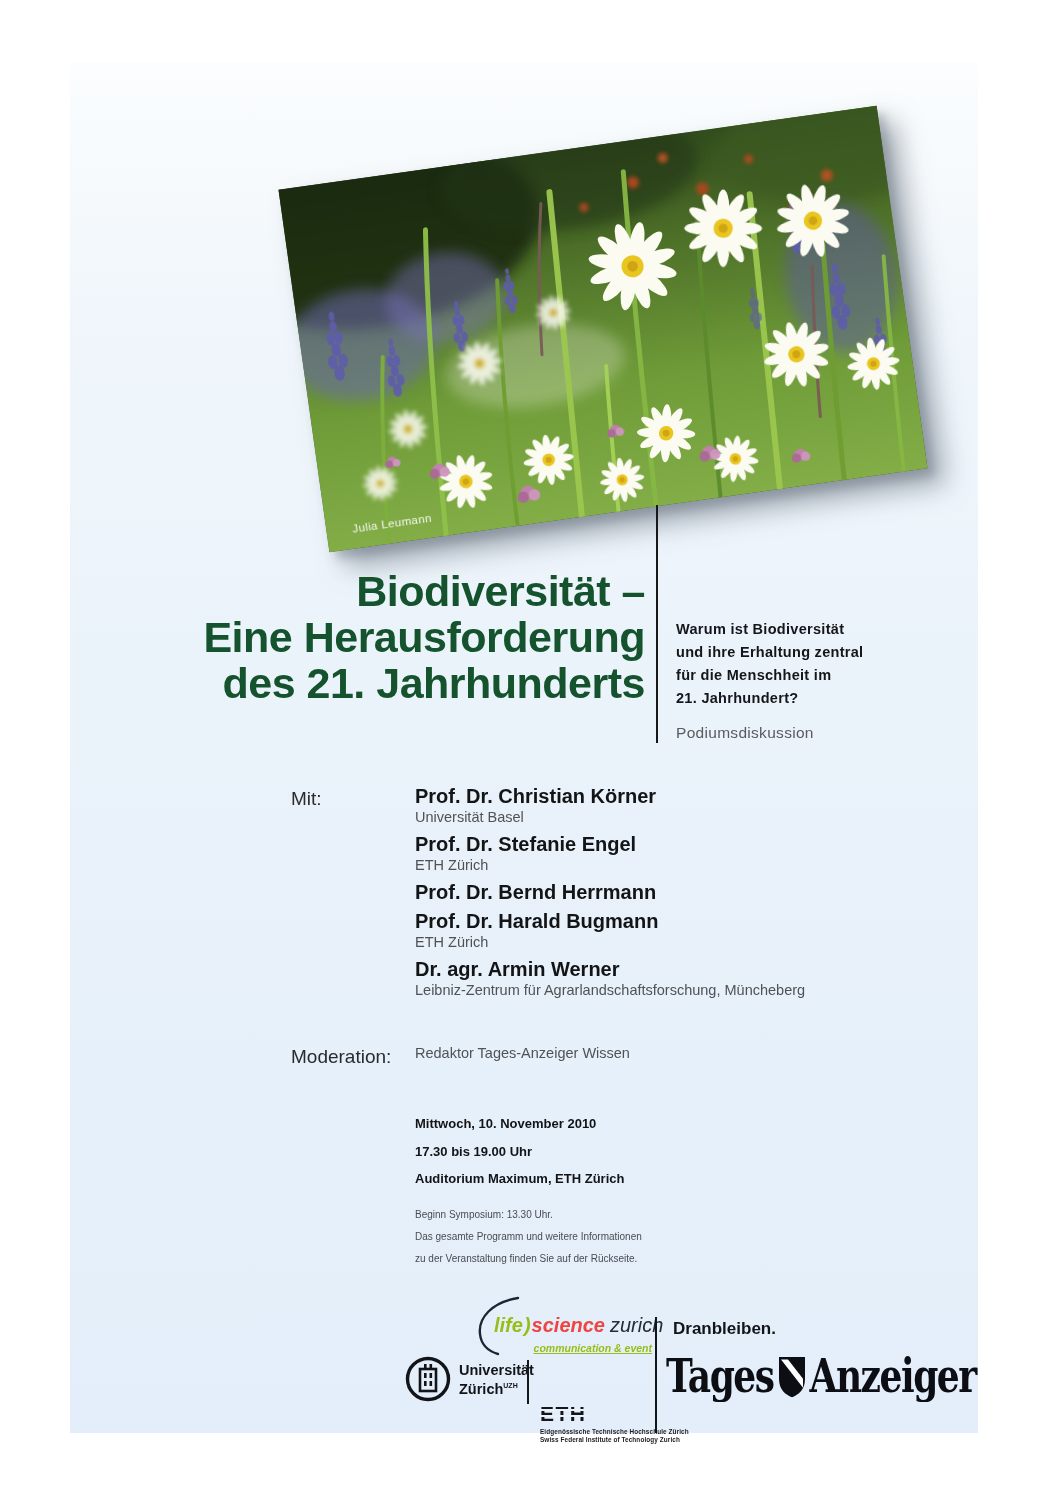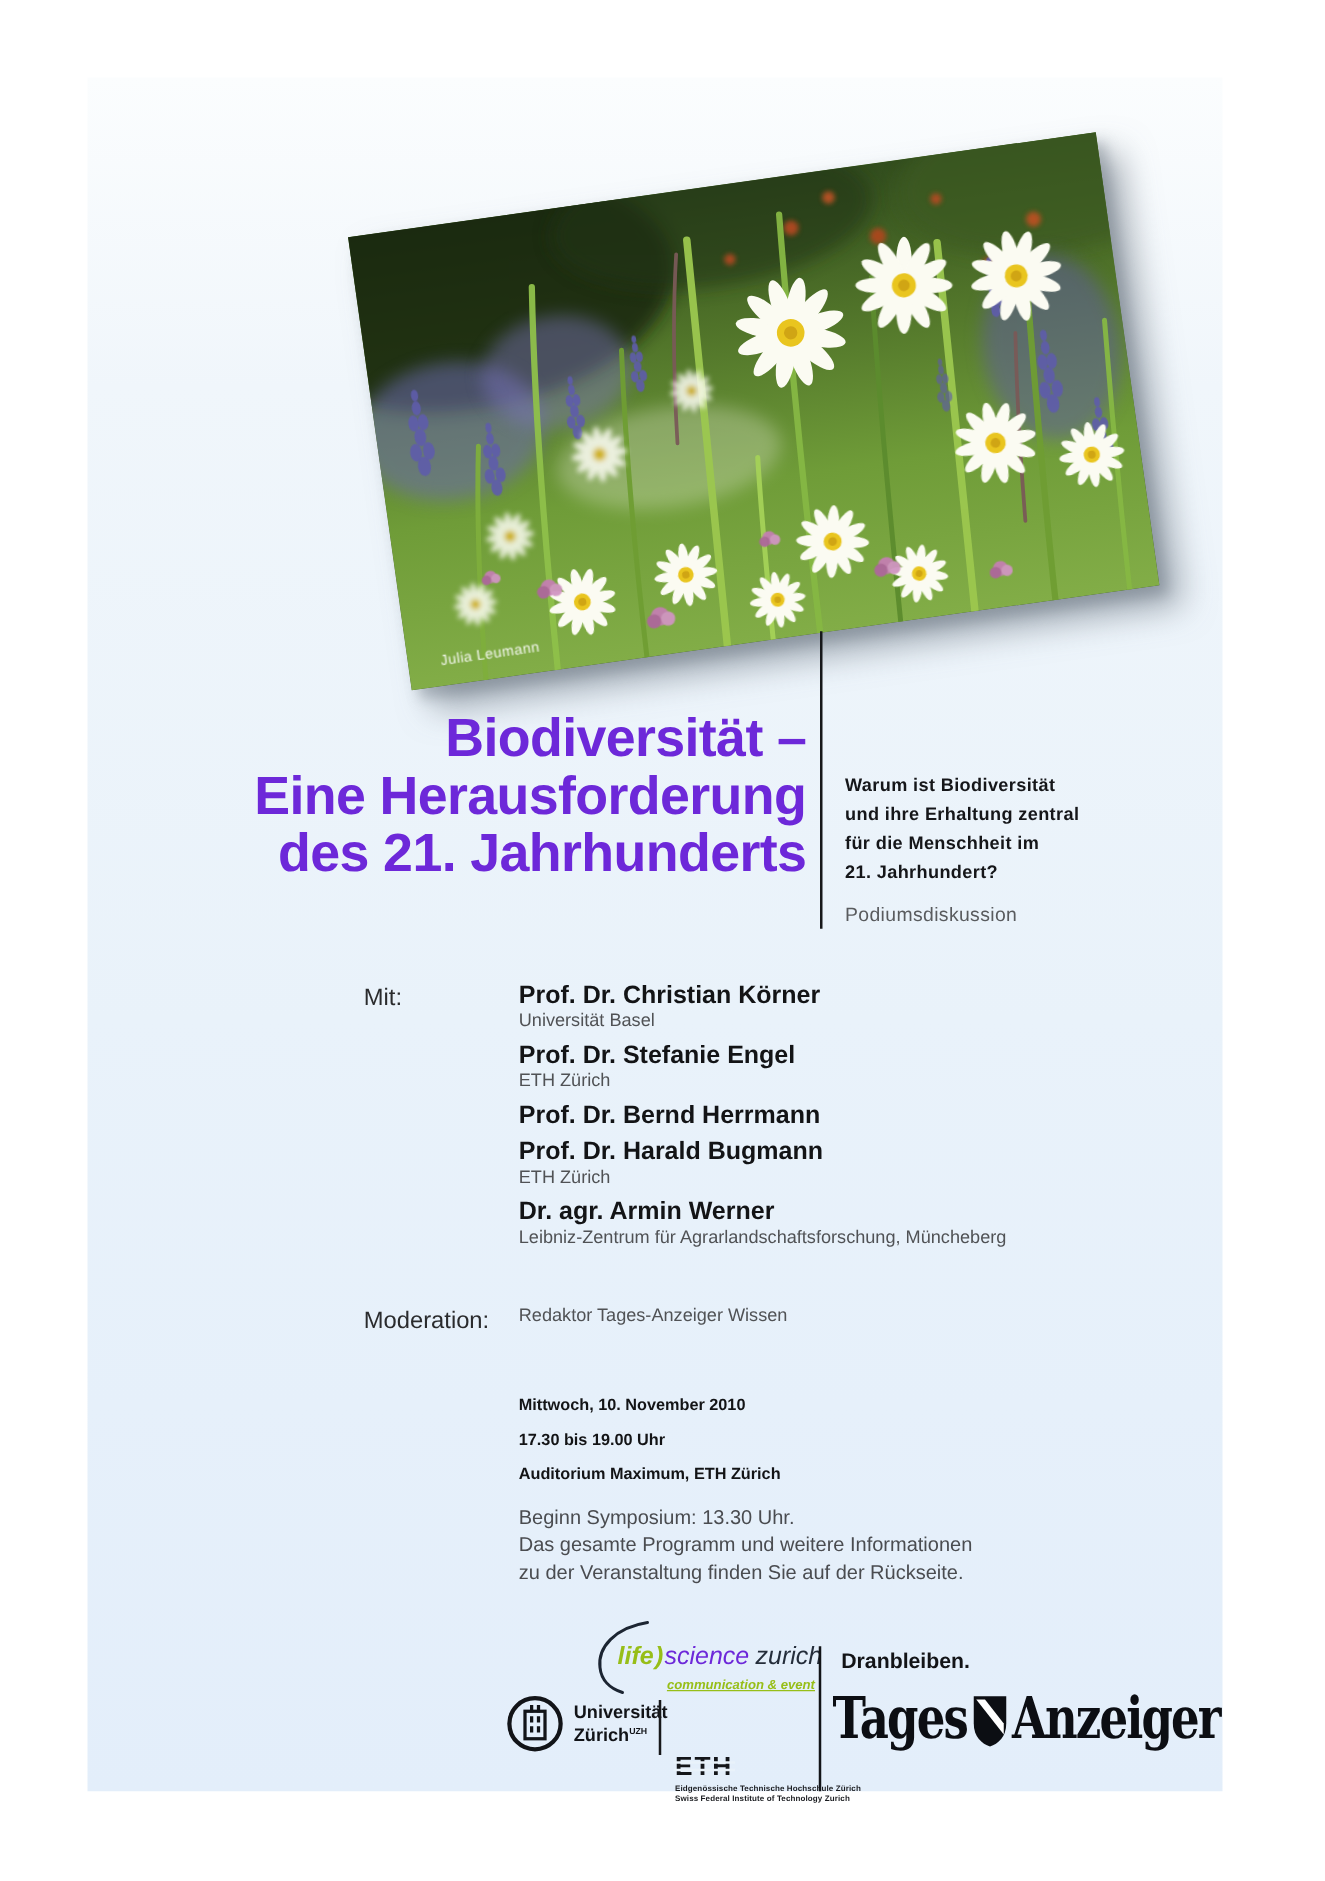--- a/index.html
+++ b/index.html
@@ -11,47 +11,47 @@
   
   .photo{position:absolute;left:301px;top:146px;width:604px;height:366px;
          transform:rotate(-8deg);
          box-shadow:16px 18px 26px rgba(96,108,120,.55), 6px 8px 10px rgba(96,108,120,.35);
          overflow:hidden;background:#4f7229;}
   .photo svg{display:block;}
   .credit{position:absolute;left:26px;bottom:14px;color:#ffffff;opacity:.92;font-size:11.5px;letter-spacing:.4px;}
 
   
   .title{position:absolute;left:90px;top:568px;width:555px;text-align:right;
-         font-weight:bold;font-size:43px;line-height:46px;letter-spacing:-.5px;color:#6d28d9;}
+         font-weight:bold;font-size:43px;line-height:46px;letter-spacing:-.5px;color:#14532d;}
   .vline-top{position:absolute;left:656px;top:505px;width:2px;height:238px;background:#17181a;}
 
   
   .question{position:absolute;left:676px;top:618px;width:250px;}
   .question .q-line{font-weight:bold;font-size:14.5px;line-height:23px;letter-spacing:.3px;color:#151619;}
   .event-type{margin-top:14px;font-size:15.5px;color:#595b5e;letter-spacing:.3px;}
 
   
   .col-label{position:absolute;left:291px;font-size:19px;color:#2a2b2d;}
   .people{position:absolute;left:415px;top:784px;width:560px;}
   .person{margin-bottom:5px;}
   .person-name{font-weight:bold;font-size:20px;line-height:24px;color:#131416;}
   .person-affil{font-size:14.5px;line-height:19px;color:#505255;}
   .moderation{position:absolute;left:415px;top:1044px;width:560px;}
 
   
   .event-block{position:absolute;left:415px;top:1110px;font-weight:bold;font-size:13px;line-height:27.5px;color:#131416;}
-  .info-block{position:absolute;left:415px;top:1204px;font-size:16px;line-height:22px;color:#4a4c50;}
+  .info-block{position:absolute;left:415px;top:1204px;font-size:10px;line-height:22px;color:#4a4c50;}
 
   
   .lsz{position:absolute;left:472px;top:1298px;width:186px;height:62px;}
   .lsz-swoosh{position:absolute;left:0px;top:-4px;}
   .lsz-word{position:absolute;left:22px;top:16px;font-style:italic;font-size:20px;white-space:nowrap;}
   .lsz-life{color:#97be18;font-weight:bold;}
   .lsz-sep{color:#97be18;font-weight:bold;margin:0 1px;}
-  .lsz-science{color:#6d28d9;font-weight:normal;}
+  .lsz-science{color:#ef4444;font-weight:bold;}
   .lsz-zurich{color:#242d3a;font-weight:normal;margin-left:5px;}
   .lsz-tagline{position:absolute;right:6px;top:44px;font-style:italic;font-weight:bold;font-size:10.5px;color:#97be18;text-decoration:underline;}
 
   .uzh{position:absolute;left:405px;top:1356px;display:flex;align-items:center;gap:8px;}
   .uzh-text{font-weight:bold;font-size:14.5px;line-height:16px;color:#121418;}
   .uzh-text sup{font-size:7px;}
 
   .logo-sep{position:absolute;left:527px;top:1360px;width:1.5px;height:44px;background:#17181a;}
 
   .eth{position:absolute;left:540px;top:1358px;width:150px;margin-top:45px;}

